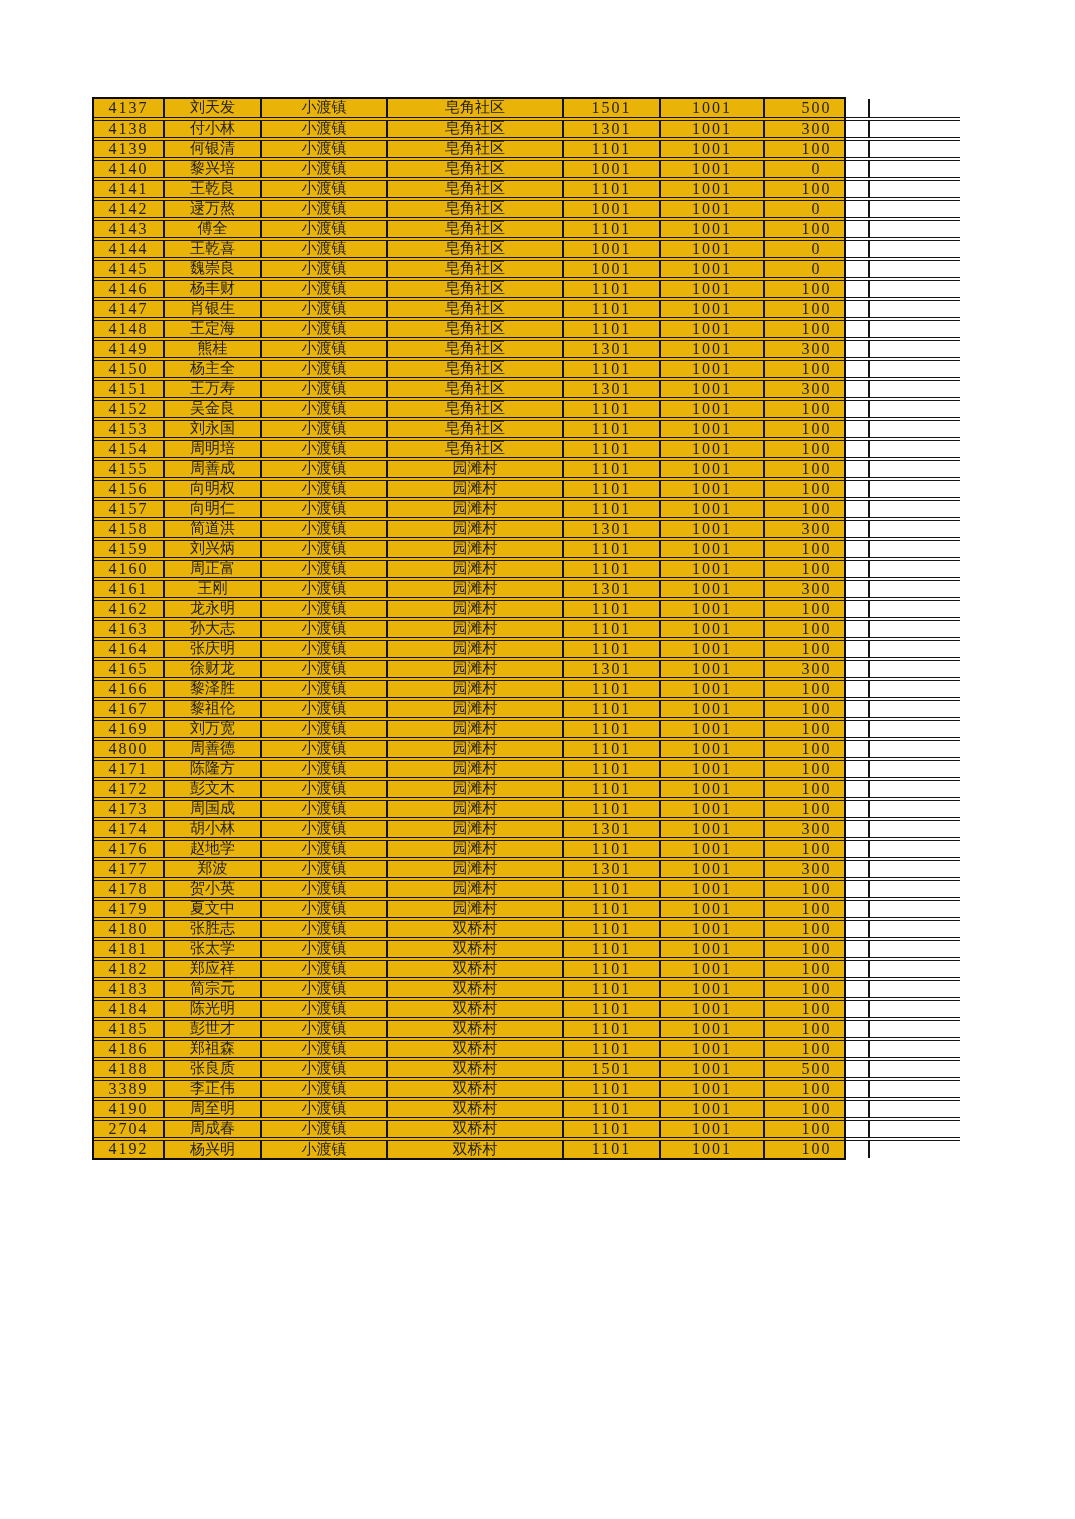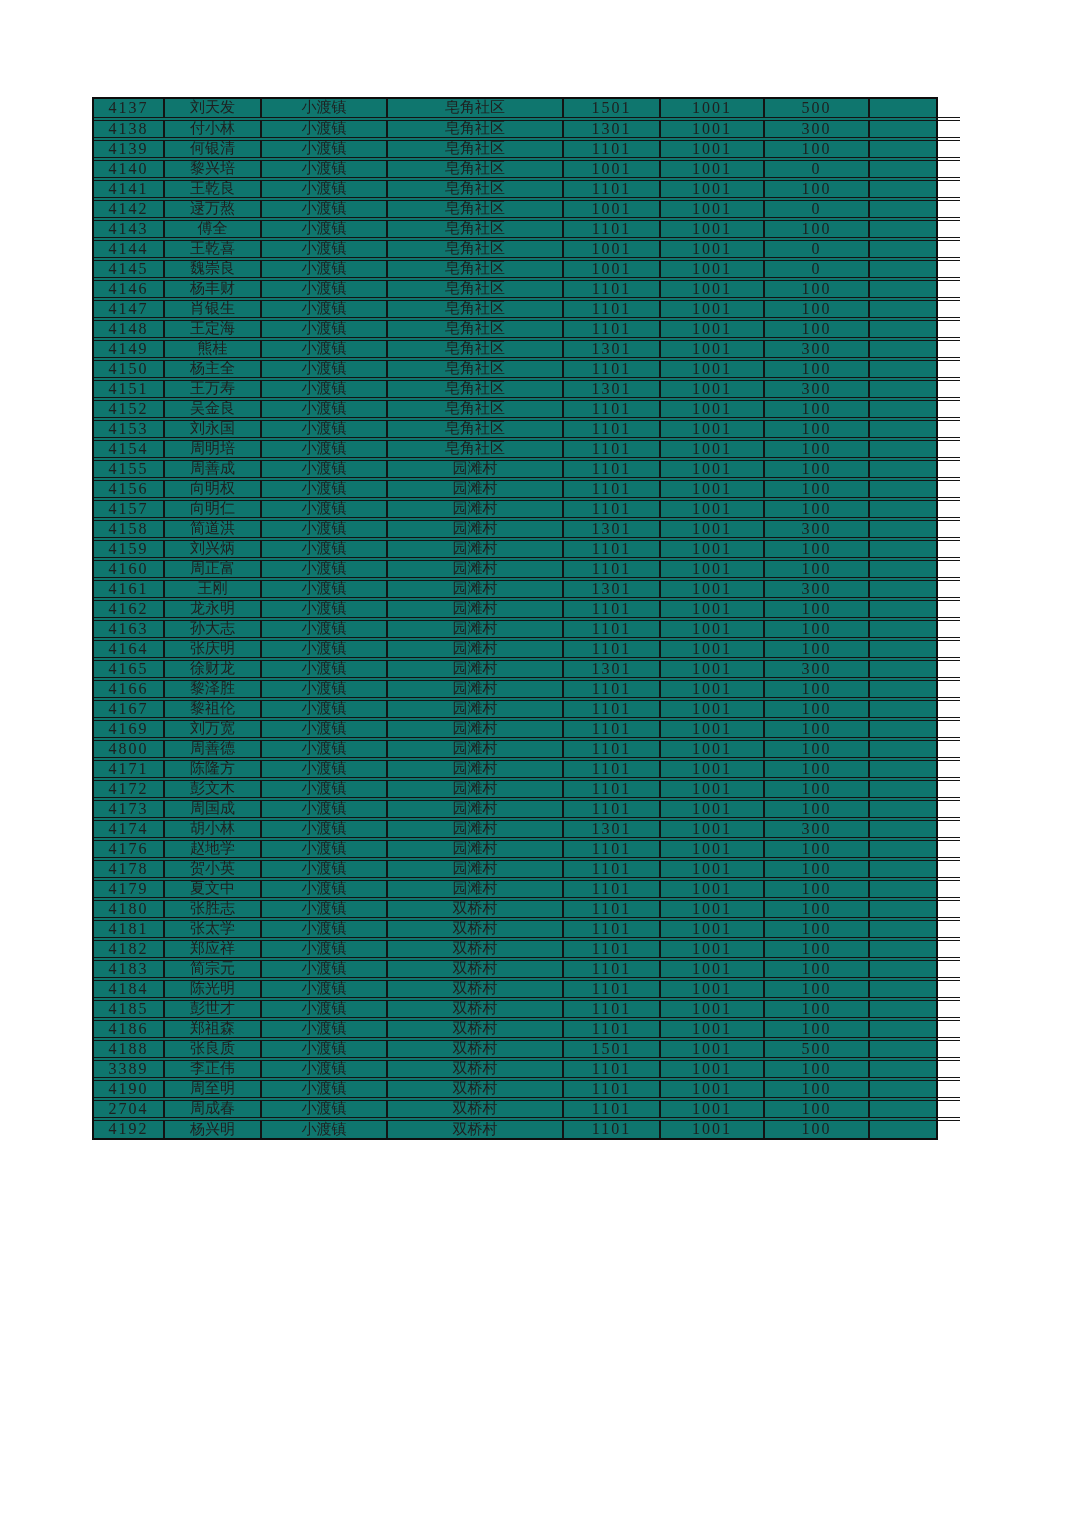--- a/index.html
+++ b/index.html
@@ -12,24 +12,24 @@
     width: 1075px;
     height: 1519px;
     font-family: "Liberation Serif", "DejaVu Serif", serif;
     color: #1f1f1f;
     overflow: hidden;
   }
   .table-wrap {
     position: absolute;
     left: 92px;
     top: 97px;
-    width: 846px;
+    width: 754px;
     box-sizing: border-box;
     border: 2px solid #0d0d0d;
-    background: #0f766e;
+    background: #eab308;
   }
   table.roster {
     border-collapse: collapse;
     table-layout: fixed;
     width: 100%;
   }
   table.roster td {
     box-sizing: border-box;
     height: 19.6px;
     padding: 0 2px;
@@ -449,20 +449,30 @@
           <td class="num">4176</td>
           <td>赵地学</td>
           <td>小渡镇</td>
           <td>园滩村</td>
           <td class="num">1101</td>
           <td class="num">1001</td>
           <td class="num">100</td>
           <td></td>
         </tr>
         <tr>
+          <td class="num">4177</td>
+          <td>郑波</td>
+          <td>小渡镇</td>
+          <td>园滩村</td>
+          <td class="num">1301</td>
+          <td class="num">1001</td>
+          <td class="num">300</td>
+          <td></td>
+        </tr>
+        <tr>
           <td class="num">4178</td>
           <td>贺小英</td>
           <td>小渡镇</td>
           <td>园滩村</td>
           <td class="num">1101</td>
           <td class="num">1001</td>
           <td class="num">100</td>
           <td></td>
         </tr>
         <tr>

